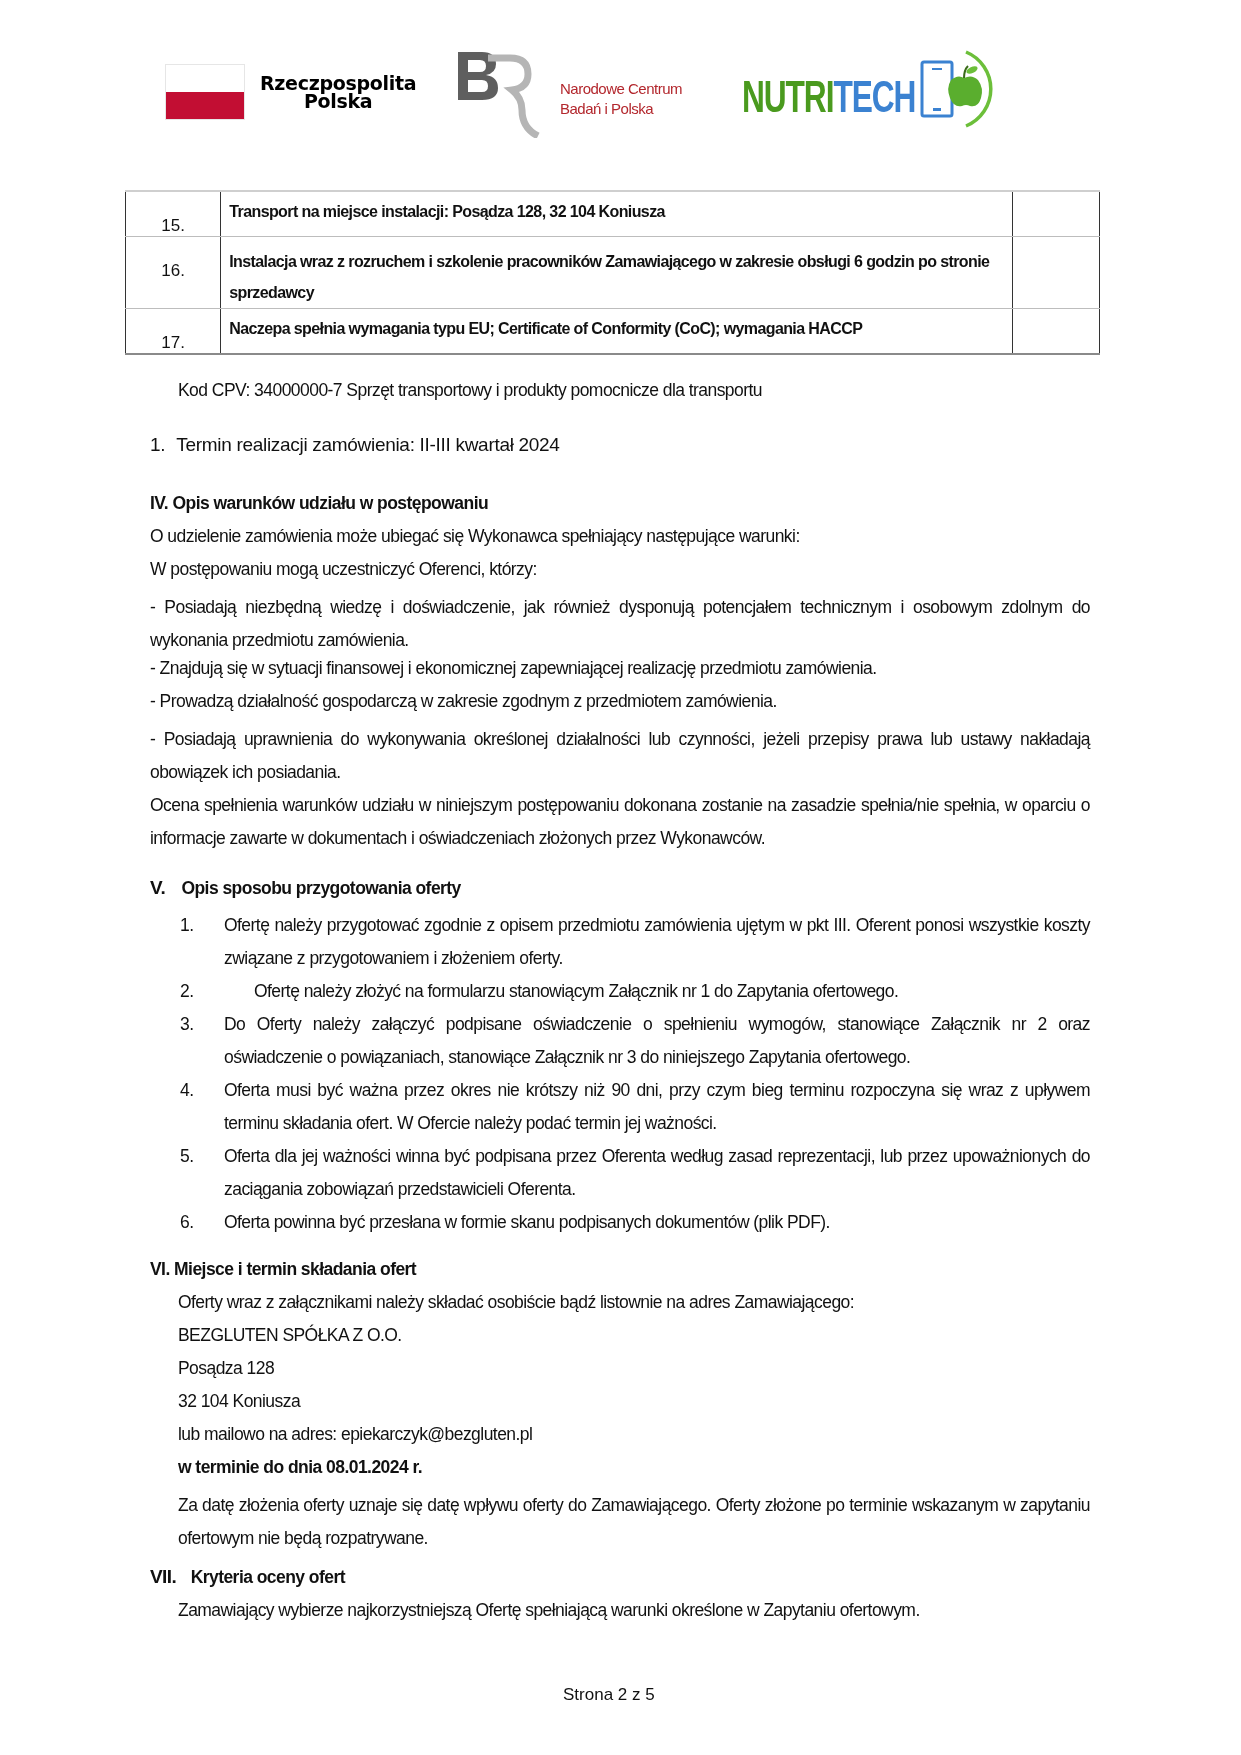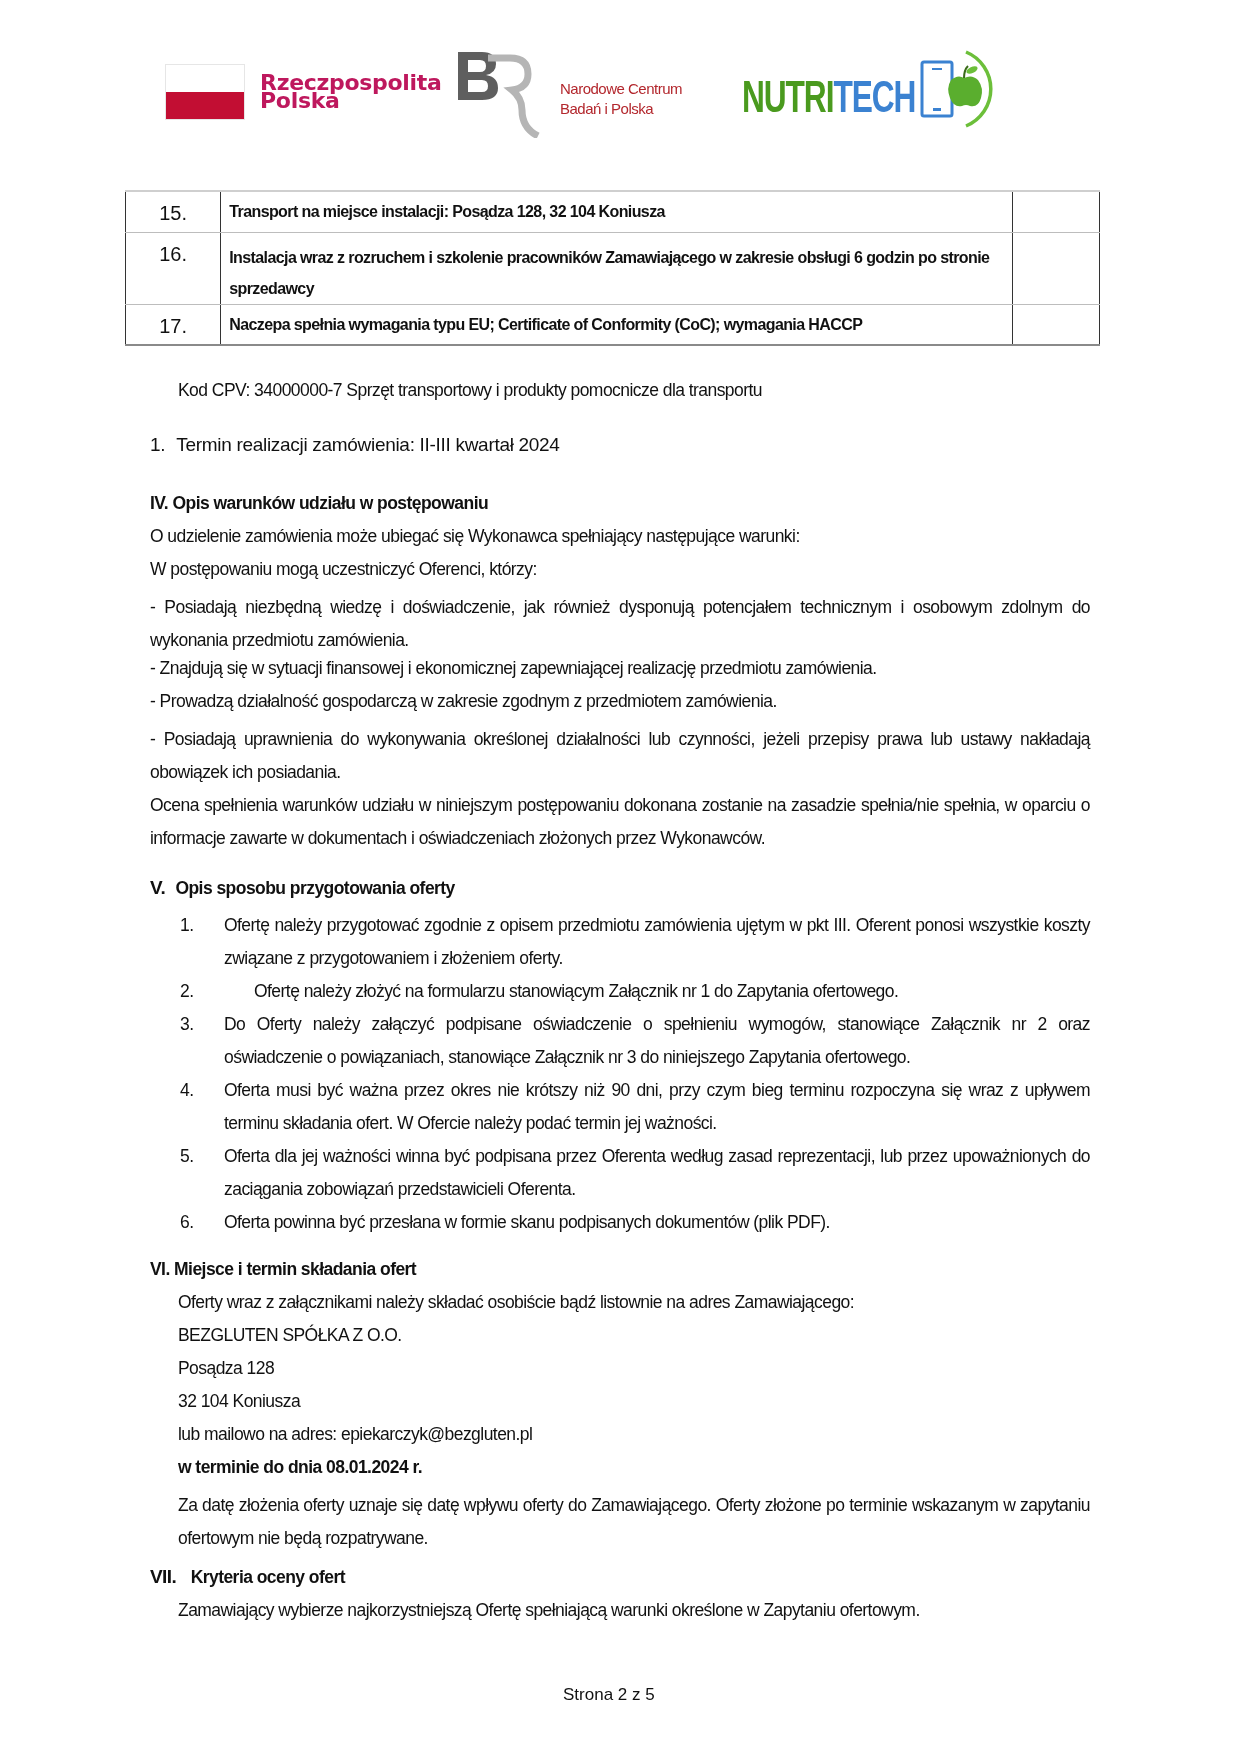--- a/index.html
+++ b/index.html
@@ -16,34 +16,34 @@
     white-space: nowrap;
     line-height: 22px;
   }
   .justify { text-align: justify; text-align-last: left; white-space: normal; }
   .bold { font-weight: bold; }
 
   
   .flag { left: 165px; top: 64px; width: 80px; height: 56px; border: 1px solid #e6e6e6; box-sizing: border-box; }
   .flag .white { height: 50%; background: #ffffff; }
   .flag .red { height: 50%; background: #c20e33; }
-  .rp-text { left: 260px; top: 74px; font-family: "DejaVu Sans", sans-serif; font-weight: bold; font-size: 22px; line-height: 18px; color: #be185d; letter-spacing: -0.3px; }
+  .rp-text { left: 260px; top: 74px; font-family: "DejaVu Sans", sans-serif; font-weight: bold; font-size: 19px; line-height: 18px; color: #000000; letter-spacing: -0.3px; text-align: center; }
   .br-logo { left: 452px; top: 46px; width: 90px; height: 92px; }
   .ncbr-text { left: 560px; top: 79px; font-family: "Liberation Sans", sans-serif; font-size: 15px; line-height: 20px; color: #b3272d; letter-spacing: -0.5px; }
   .nutri { left: 742px; top: 74px; font-family: "Liberation Sans", sans-serif; font-weight: bold; font-size: 44px; line-height: 46px; letter-spacing: -1.5px; transform: scaleX(0.72); transform-origin: left center; }
   .nutri .g { color: #4a9a1e; }
   .nutri .b { color: #3b82d1; }
   .nt-icon { left: 918px; top: 48px; width: 80px; height: 82px; }
 
   
   .tbl { left: 125px; top: 190px; width: 975px; border-collapse: collapse; position: absolute; }
   .tbl td { border-left: 1.5px solid #333; border-right: 1.5px solid #333; border-top: 1px solid #bdbdbd; border-bottom: 1px solid #bdbdbd; vertical-align: top; padding: 0; }
   .tbl tr:first-child td { border-top: 2px solid #cfcfcf; }
   .tbl tr:last-child td { border-bottom: 2px solid #8a8a8a; }
-  .tbl .num { width: 88px; text-align: center; font-family: "Liberation Sans", sans-serif; font-size: 20px; padding-top: 10px; }
+  .tbl .num { width: 88px; text-align: center; font-family: "Liberation Sans", sans-serif; font-size: 17px; padding-top: 24px; }
   .tbl .desc { width: 725px; padding: 9px 6px 0 8px; font-family: "Liberation Sans", sans-serif; font-size: 16px; letter-spacing: -0.6px; line-height: 31px; font-weight: bold; }
   .tbl .desc.one { line-height: 22px; }
   .tbl .extra { width: 80px; }
   .r1 { height: 41px; } .r2 { height: 71px; } .r3 { height: 41px; }
 
   .footer { left: 563px; top: 1685px; font-family: "Liberation Sans", sans-serif; font-size: 17px; color: #111; }
   .sec-marker { font-weight: bold; }
 </style>
 </head>
 <body>
@@ -113,21 +113,21 @@
 <div class="abs txt" style="left:150px; top:525px;">O udzielenie zamówienia może ubiegać się Wykonawca spełniający następujące warunki:</div>
 <div class="abs txt" style="left:150px; top:558px;">W postępowaniu mogą uczestniczyć Oferenci, którzy:</div>
 <div class="abs txt justify" style="left:150px; top:591px; width:940px; line-height:33px;">- Posiadają niezbędną wiedzę i doświadczenie, jak również dysponują potencjałem technicznym i osobowym zdolnym do wykonania przedmiotu zamówienia.</div>
 <div class="abs txt" style="left:150px; top:657px;">- Znajdują się w sytuacji finansowej i ekonomicznej zapewniającej realizację przedmiotu zamówienia.</div>
 <div class="abs txt" style="left:150px; top:690px;">- Prowadzą działalność gospodarczą w zakresie zgodnym z przedmiotem zamówienia.</div>
 <div class="abs txt justify" style="left:150px; top:723px; width:940px; line-height:33px;">- Posiadają uprawnienia do wykonywania określonej działalności lub czynności, jeżeli przepisy prawa lub ustawy nakładają obowiązek ich posiadania.</div>
 <div class="abs txt justify" style="left:150px; top:789px; width:940px; line-height:33px;">Ocena spełnienia warunków udziału w niniejszym postępowaniu dokonana zostanie na zasadzie spełnia/nie spełnia, w oparciu o informacje zawarte w dokumentach i oświadczeniach złożonych przez Wykonawców.</div>
 
 <div class="abs txt bold" style="left:150px; top:877px;">
   <span class="sec-marker" style="font-size:19px;">V.</span>
-  <span style="margin-left:6px;">Opis sposobu przygotowania oferty</span>
+  <span style="margin-left:12px;">Opis sposobu przygotowania oferty</span>
 </div>
 
 <div class="abs" style="left:180px; top:909px; width:910px;">
   <div style="display:flex; height:66px;">
     <span class="txt" style="width:44px; line-height:33px;">1.</span>
     <span class="txt justify" style="flex:1; line-height:33px;">Ofertę należy przygotować zgodnie z opisem przedmiotu zamówienia ujętym w pkt III. Oferent ponosi wszystkie koszty związane z przygotowaniem i złożeniem oferty.</span>
   </div>
   <div style="display:flex; height:33px;">
     <span class="txt" style="width:44px; line-height:33px;">2.</span>
     <span class="txt" style="flex:1; line-height:33px;margin-left:30px;">Ofertę należy złożyć na formularzu stanowiącym Załącznik nr 1 do Zapytania ofertowego.</span>

